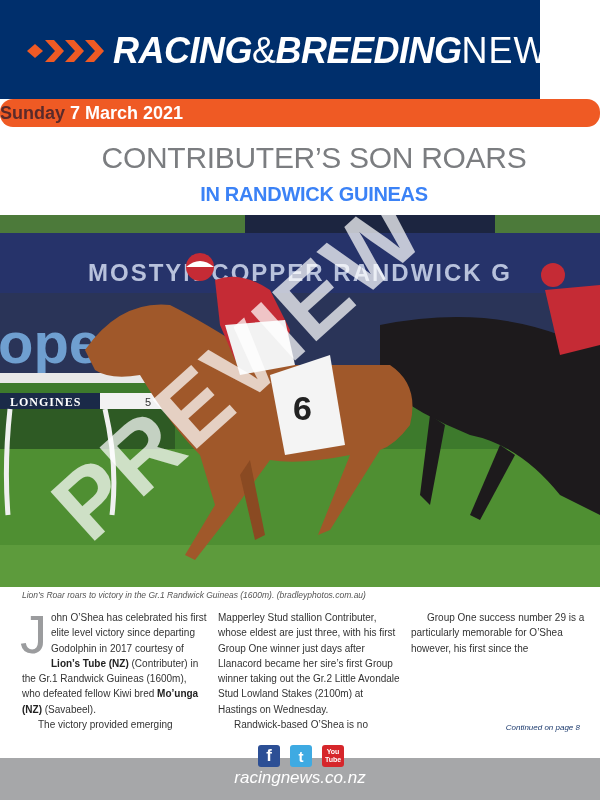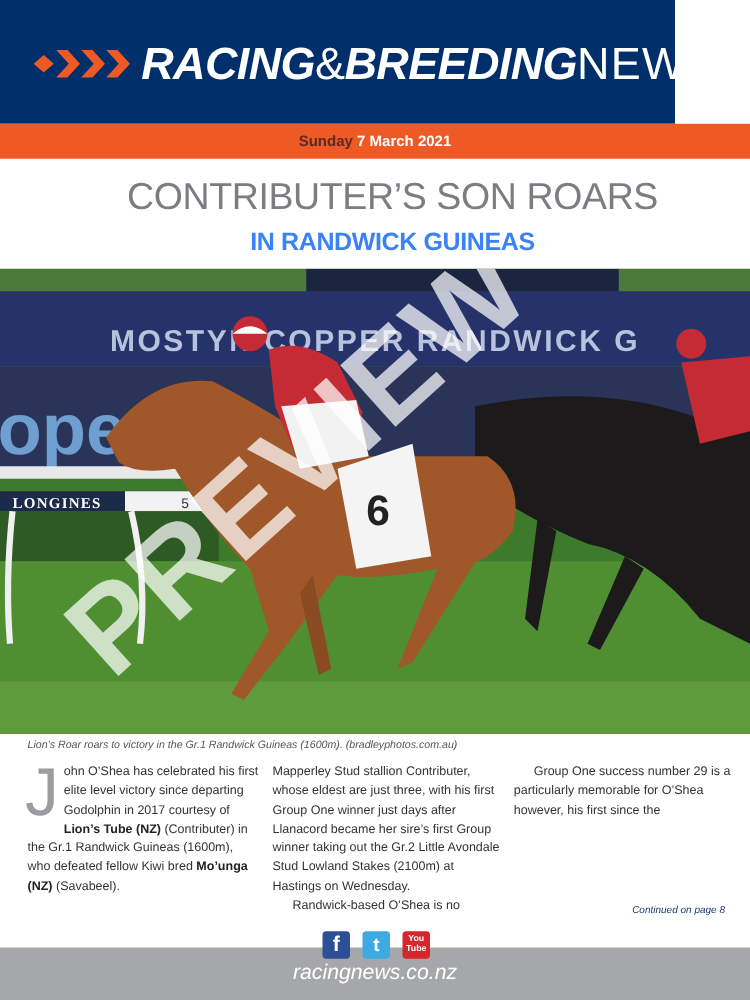--- a/index.html
+++ b/index.html
@@ -5,21 +5,21 @@
   html, body { margin:0; padding:0; }
   body { width:600px; height:800px; position:relative; overflow:hidden; background:#fff; font-family:"Liberation Sans", sans-serif; }
 
   .masthead { position:absolute; left:0; top:0; width:540px; height:99px; background:#002f6c; }
   .logo-arrows { position:absolute; left:27px; top:37px; width:80px; height:28px; }
   .logo-text { position:absolute; left:113px; top:30px; color:#fff; font-size:36px; line-height:42px; white-space:nowrap; letter-spacing:-0.5px; }
   .logo-text .b { font-weight:bold; font-style:italic; }
   .logo-text .amp { font-weight:normal; }
   .logo-text .news { font-weight:normal; letter-spacing:1px; }
 
-  .datebar { position:absolute; left:0; top:99px; width:600px; height:28px; background:#ef5a24; text-align:center; font-size:12px; line-height:28px; font-weight:bold; }
+  .datebar { position:absolute; left:0; top:99px; width:600px; height:28px; background:#ef5a24; text-align:left; font-size:18px; line-height:28px; font-weight:bold;border-radius:13px; }
   .datebar .day { color:#5a2a2a; }
   .datebar .date { color:#fff; }
 
   .headline { position:absolute; left:16px; top:140px; width:596px; text-align:center; }
   .headline .l1 { color:#7b7d80; font-size:30px; line-height:36px; letter-spacing:-0.3px; }
   .headline .l2 { color:#3b82f6; font-size:20px; line-height:36px; font-weight:bold; letter-spacing:-0.3px; }
 
   .photo { position:absolute; left:0; top:215px; width:600px; height:372px; overflow:hidden; background:#3d7a2c; }
   .photo svg { display:block; }
 
@@ -108,20 +108,21 @@
   </svg>
 </div>
 
 <div class="caption">Lion’s Roar roars to victory in the Gr.1 Randwick Guineas (1600m). (bradleyphotos.com.au)</div>
 
 <div class="article">
   <div class="col" style="left:0;">
     <p>
       <span class="dropcap">J</span><span>ohn O’Shea has celebrated his first elite level victory since departing Godolphin in 2017 courtesy of </span><b>Lion’s Tube (NZ)</b><span> (Contributer) in the Gr.1 Randwick Guineas (1600m), who defeated fellow Kiwi bred </span><b>Mo’unga (NZ)</b><span> (Savabeel).</span>
     </p>
+    <p class="ind">The victory provided emerging</p>
   </div>
   <div class="col" style="left:196px;">
     <p>Mapperley Stud stallion Contributer, whose eldest are just three, with his first Group One winner just days after Llanacord became her sire’s first Group winner taking out the Gr.2 Little Avondale Stud Lowland Stakes (2100m) at Hastings on Wednesday.</p>
     <p class="ind">Randwick-based O’Shea is no</p>
   </div>
   <div class="col" style="left:389px;">
     <p class="ind">Group One success number 29 is a particularly memorable for O’Shea however, his first since the</p>
   </div>
   <div class="cont">Continued on  page  8</div>
 </div>

